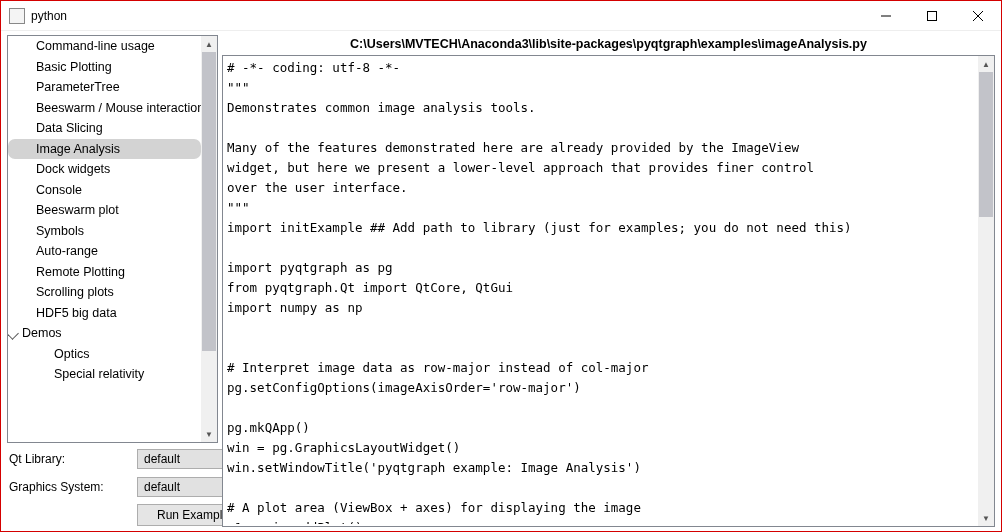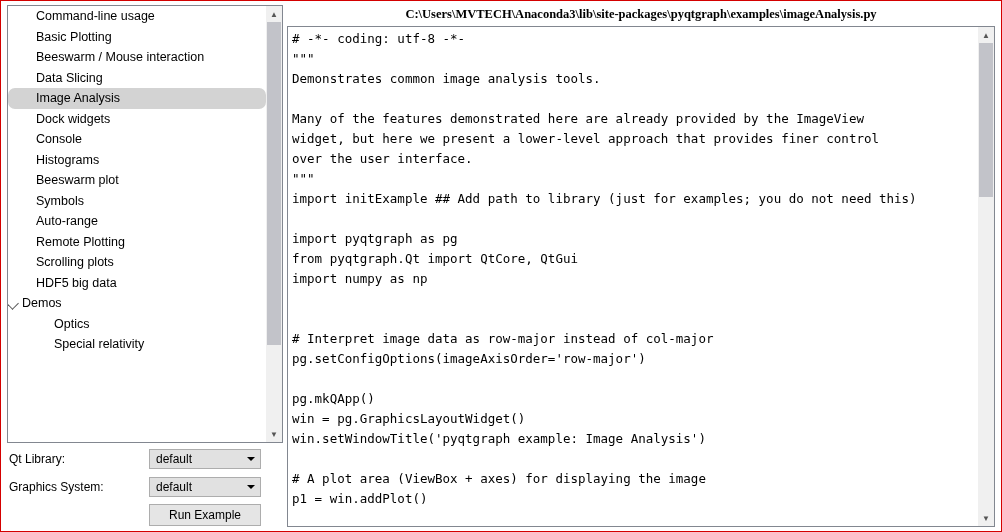--- a/index.html
+++ b/index.html
@@ -41,21 +41,21 @@
   font-family: "Segoe UI Symbol", sans-serif;
   font-size: 11px; color: #000;
 }
 
 .content {
   flex: 1;
   display: flex;
   min-height: 0;
 }
 .left-pane {
-  width: 282px;
+  width: 217px;
   display: flex;
   flex-direction: column;
   padding: 4px 0 4px 6px;
 }
 .tree-wrap {
   flex: 1;
   border: 1px solid #828790;
   background: #fff;
   overflow: hidden;
   position: relative;
@@ -105,21 +105,21 @@
 .sb-thumb {
   position: absolute; left: 1px; right: 1px;
   top: 0; height: 80%;
   background: #c2c3c9;
 }
 
 .controls {
   display: grid;
   grid-template-columns: 130px 112px;
   grid-auto-rows: 24px;
-  gap: 4px 12px;
+  gap: 4px 0;
   align-items: center;
 }
 .ctl-label { font-size: 12px; color: #000; padding-left: 2px; }
 .combo {
   height: 20px;
   border: 1px solid #adadad;
   background: #e1e1e1;
   display: flex; align-items: center;
   padding: 0 12px 0 6px;
   font-size: 12px;
@@ -144,21 +144,21 @@
 
 .right-pane {
   flex: 1;
   display: flex;
   flex-direction: column;
   padding: 4px 6px 4px 4px;
   min-width: 0;
 }
 .path-label {
   text-align: center;
-  font-family: Liberation Serif, serif;
+  font-family: Liberation Sans, sans-serif;
   font-weight: bold;
   font-size: 12.5px;
   padding: 2px 0 4px 0;
   color: #000;
 }
 .code-wrap {
   flex: 1;
   border: 1px solid #828790;
   background: #fff;
   position: relative;
@@ -180,33 +180,55 @@
   width: 16px;
   background: #f0f0f0;
   display: flex; flex-direction: column;
 }
 .code-scroll .sb-thumb { top: 0; height: 33%; }
 </style>
 </head>
 <body>
 
 <div class="window">
+  <div class="titlebar">
+    <div class="titlebar-icon"></div>
+    <div class="titlebar-title">python</div>
+    <div class="win-btns">
+      <div class="win-btn">
+        <svg width="10" height="10" viewBox="0 0 10 10">
+            <line x1="0" y1="5" x2="10" y2="5" stroke="#000" stroke-width="1"></line>
+          </svg>
+      </div>
+      <div class="win-btn">
+        <svg width="10" height="10" viewBox="0 0 10 10">
+            <rect x="0.5" y="0.5" width="9" height="9" fill="none" stroke="#000" stroke-width="1"></rect>
+          </svg>
+      </div>
+      <div class="win-btn close">
+        <svg width="10" height="10" viewBox="0 0 10 10">
+            <line x1="0" y1="0" x2="10" y2="10" stroke="#000" stroke-width="1"></line>
+            <line x1="10" y1="0" x2="0" y2="10" stroke="#000" stroke-width="1"></line>
+          </svg>
+      </div>
+    </div>
+  </div>
 
   <div class="content">
     <div class="left-pane">
       <div class="tree-wrap">
         <div class="tree" id="tree">
             <div class="tree-item">Command-line usage</div>
             <div class="tree-item">Basic Plotting</div>
+            <div class="tree-item">ParameterTree</div>
             <div class="tree-item">Beeswarm / Mouse interaction</div>
             <div class="tree-item">Data Slicing</div>
             <div class="tree-item selected">Image Analysis</div>
             <div class="tree-item">Dock widgets</div>
             <div class="tree-item">Console</div>
-            <div class="tree-item">Histograms</div>
             <div class="tree-item">Beeswarm plot</div>
             <div class="tree-item">Symbols</div>
             <div class="tree-item">Auto-range</div>
             <div class="tree-item">Remote Plotting</div>
             <div class="tree-item">Scrolling plots</div>
             <div class="tree-item">HDF5 big data</div>
             <div class="tree-item group">Demos</div>
             <div class="tree-item child">Optics</div>
             <div class="tree-item child">Special relativity</div>
           </div>

